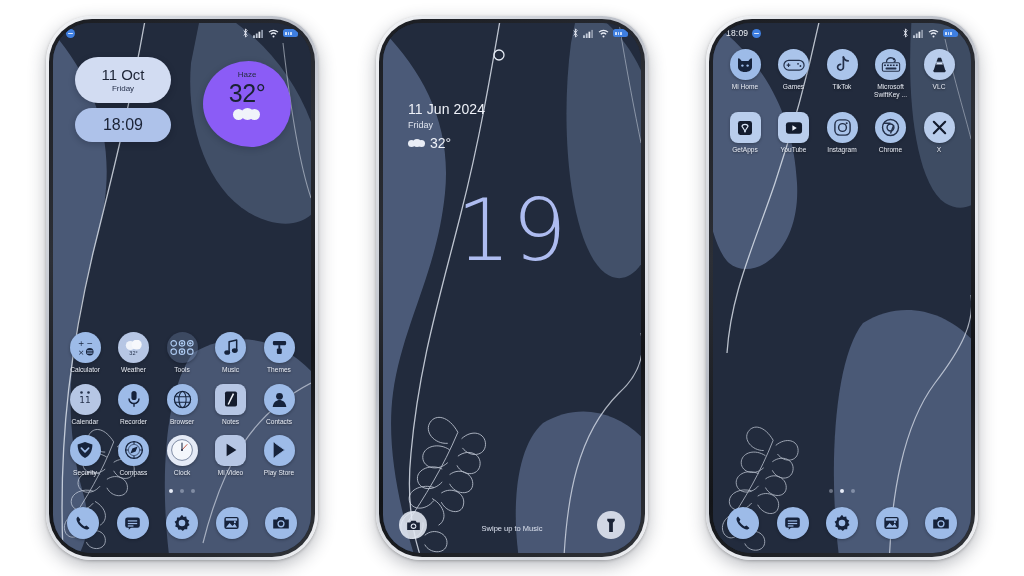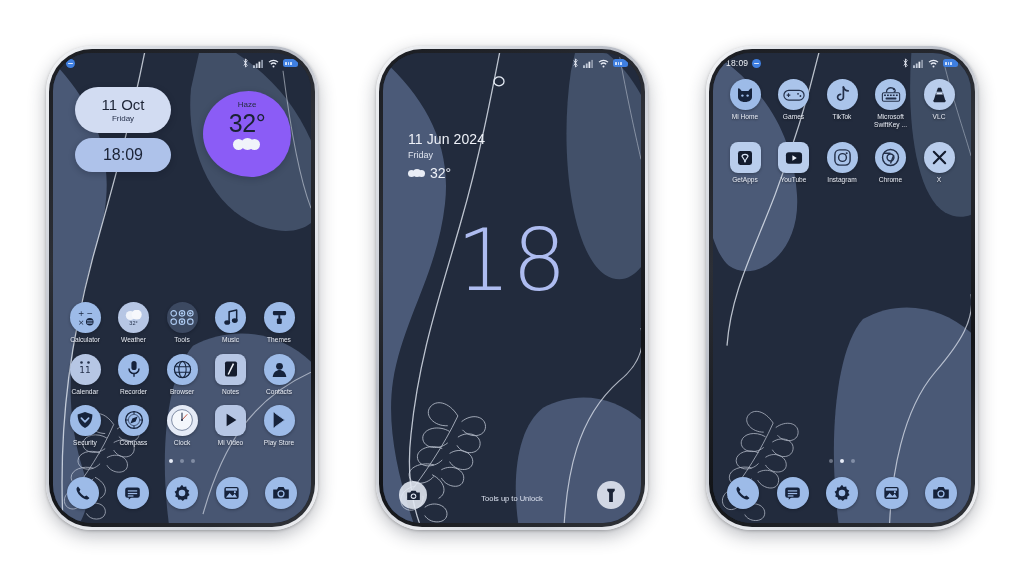--- a/index.html
+++ b/index.html
@@ -9,21 +9,21 @@
     font-family:"Liberation Sans", sans-serif;
     position:relative;
   }
   .stage{
     position:absolute; inset:0;
     display:flex; align-items:center; justify-content:center;
     gap:58px;
   }
 
   
-  .phone{ position:relative; width:272px; height:484px; flex:0 0 auto; }
+  .phone{ position:relative; width:272px; height:544px; flex:0 0 auto; }
   .phone .glow{
     position:absolute; left:-14px; top:-14px; right:-14px; bottom:-14px;
     border-radius:60px;
     background:radial-gradient(closest-side, rgba(210,216,228,.95), rgba(255,255,255,0) 78%);
     filter:blur(5px);
   }
   .phone .outer{
     position:absolute; inset:0;
     border-radius:46px;
     background:linear-gradient(125deg,#f4f5f7 0%,#d9dce2 18%,#b9bdc6 40%,#e8eaee 62%,#cfd3da 82%,#f2f3f6 100%);
@@ -558,25 +558,25 @@
           <span class="minicloud">
               <b></b>
               <b></b>
               <b></b>
             </span>
           <span class="tt">32°</span>
         </div>
       </div>
 
       <div class="bigclock">
-        <div>18</div>
+        <div>19</div>
       </div>
 
       <div class="lock-bottom">
-        <div class="swipe">Tools up to Unlock</div>
+        <div class="swipe">Swipe up to Music</div>
       </div>
       <div class="lock-round l">
         <svg width="15" height="13" viewBox="0 0 18 16">
             <path d="M1.2 4.4 H5 L6.4 2 H11.6 L13 4.4 H16.8 V13.6 H1.2 Z" fill="#1a2336"></path>
             <circle cx="9" cy="8.8" r="3.4" fill="#e4e9f4"></circle>
             <circle cx="9" cy="8.8" r="2.1" fill="#1a2336"></circle>
           </svg>
       </div>
       <div class="lock-round r">
         <svg width="10" height="15" viewBox="0 0 10 16">

